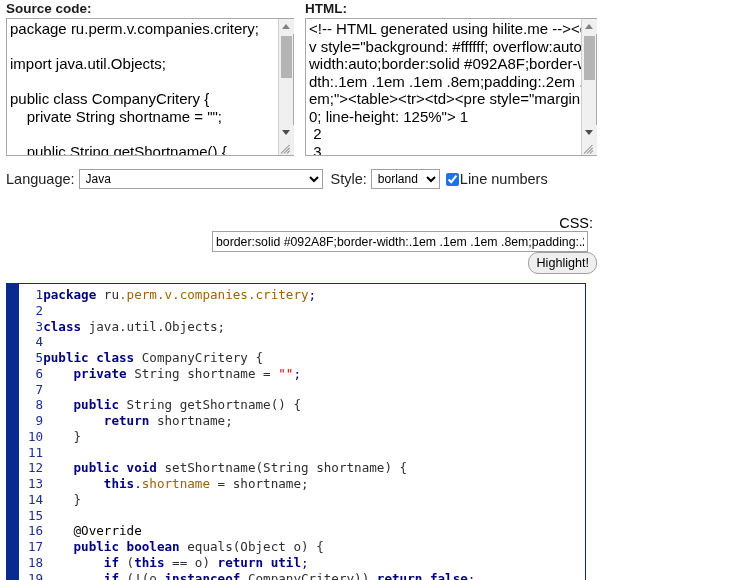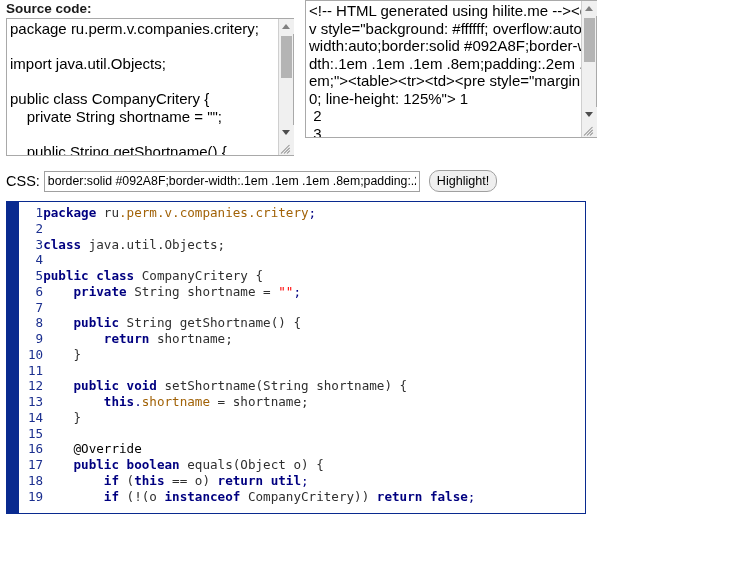--- a/index.html
+++ b/index.html
@@ -114,23 +114,24 @@
   select#style { width: 69px; margin-right: 6px; }
 
   .chk-wrap { display: flex; align-items: center; }
   input.cb {
     width: 13px; height: 13px; margin: 0 0 0 0;
     accent-color: #1a73e8;
   }
   .chk-wrap .cb-lbl { font-size: 14.5px; margin-left: 1px; }
 
   .controls2 {
-    margin-top: 11px;
-    display: flex; align-items: center;
+    margin-top: 26px;
+    display: flex; align-items: flex-end;
     font-size: 14.5px;
+    flex-direction: column;
   }
   .controls2 .lbl { margin-right: 4px; }
   input.cssfield {
     width: 376px; height: 21px;
     font-family: "Liberation Sans", sans-serif;
     font-size: 12.3px;
     border: 1px solid #a0a0a0;
     padding: 1px 3px;
     color: #000;
     background: #fff;
@@ -213,20 +214,21 @@
           <div class="grip">
               <b></b>
               <b></b>
               <b></b>
             </div>
         </div>
       </div>
     </div>
 
     <div class="pane-right">
+      <div class="pane-label">HTML:</div>
       <div class="ta-wrap">
         <textarea class="code wrapped" id="htmlout" spellcheck="false" style="">&lt;!-- HTML generated using hilite.me --&gt;&lt;div style="background: #ffffff; overflow:auto;width:auto;border:solid #092A8F;border-width:.1em .1em .1em .8em;padding:.2em .6em;"&gt;&lt;table&gt;&lt;tr&gt;&lt;td&gt;&lt;pre style="margin: 0; line-height: 125%"&gt; 1
  2
  3</textarea>
         <div class="sbar">
           <div class="arr up">
               <i></i>
             </div>
           <div class="thumb" style="top: 17px; height: 44px;"></div>
           <div class="arr dn">
@@ -236,20 +238,32 @@
               <b></b>
               <b></b>
               <b></b>
             </div>
         </div>
       </div>
     </div>
 
   </div>
 
+  <div class="controls">
+    <span class="lbl">Language:</span>
+    <select class="sel" id="lang"><option>Java</option></select>
+
+    <span class="lbl">Style:</span>
+    <select class="sel" id="style"><option>borland</option></select>
+
+    <span class="chk-wrap">
+      <input type="checkbox" class="cb" id="lnchk" checked="" style="">
+      <label class="cb-lbl" for="lnchk">Line numbers</label>
+    </span>
+  </div>
 
   <div class="controls2">
     <span class="lbl">CSS:</span>
     <input type="text" class="cssfield" id="cssin" value="border:solid #092A8F;border-width:.1em .1em .1em .8em;padding:.2em .6em;" style="">
     <button class="hl">Highlight!</button>
   </div>
 
 
   <div class="preview-box">
     <pre class="hl" id="hlpre"><span class="ln"> 1</span><span class="kw">package</span><span class="nm"> ru</span><span class="na">.perm.v.companies.critery</span><span class="op">;</span>

